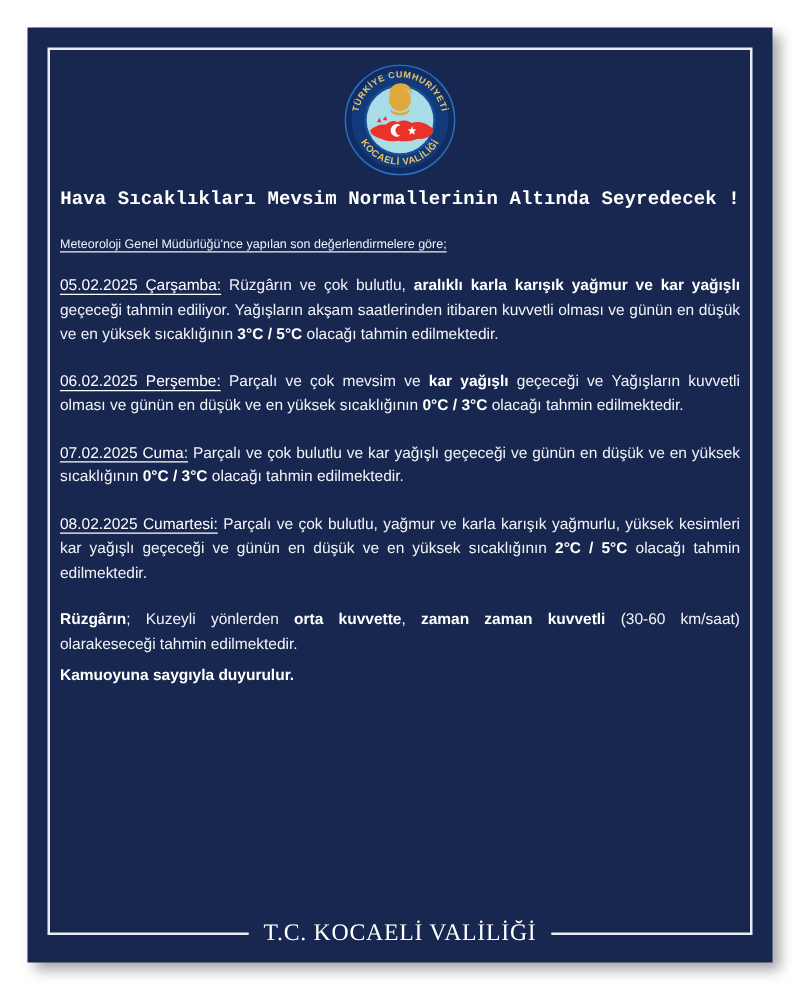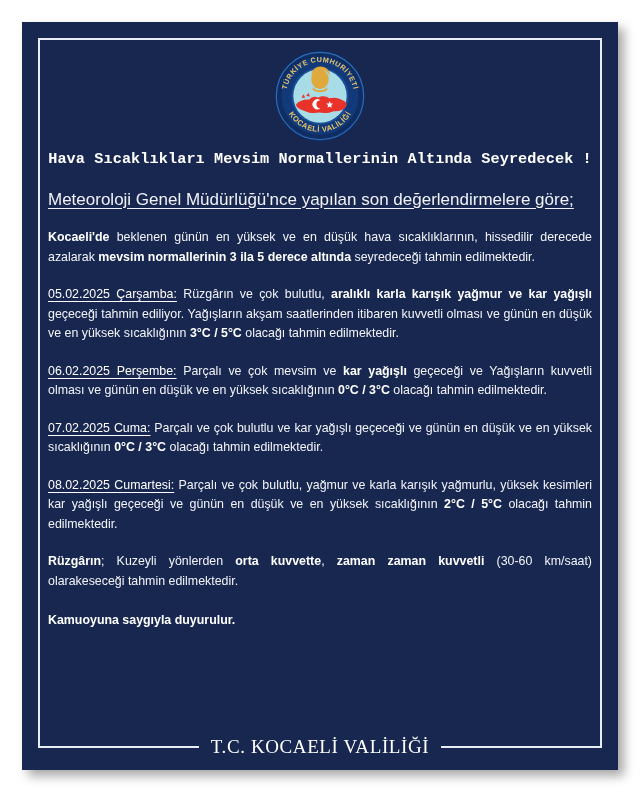--- a/index.html
+++ b/index.html
@@ -62,21 +62,21 @@
   .main-title {
     font-size: 15.2px;
     font-weight: bold;
     text-align: center;
     letter-spacing: 0.1px;
     margin: 14px 0 0 0;
     color: #ffffff;
     font-family: Liberation Mono, monospace;
   }
   .lead {
-    font-size: 17px;
+    font-size: 10px;
     text-decoration: underline;
     text-underline-offset: 3px;
     margin: 22px 0 0 0;
     color: #f0f2f7;
   }
 
   
   .para {
     font-size: 12.4px;
     line-height: 19.5px;
@@ -84,21 +84,21 @@
     margin: 18px 0 0 0;
     color: #f2f4f8;
   }
   .para b { font-weight: bold; color:#ffffff; }
   .para .dhead {
     font-weight: normal;
     text-decoration: underline;
     text-underline-offset: 2.5px;
     color: #ffffff;
   }
-  .para.closing { font-weight: bold; margin-top: 20px; }
+  .para.closing { font-weight: bold; margin-top: 6px; }
 
   
   #footer {
     position: absolute;
     left: 16px;
     right: 16px;
     bottom: 9px;
     height: 28px;
     display: flex;
     align-items: center;
@@ -165,21 +165,20 @@
           <textPath href="#arcBot" startOffset="50%" text-anchor="middle">KOCAELİ VALİLİĞİ</textPath>
         </text>
       </svg>
     </div>
 
     <h1 class="main-title">Hava Sıcaklıkları Mevsim Normallerinin Altında Seyredecek !</h1>
 
     <p class="lead">Meteoroloji Genel Müdürlüğü'nce yapılan son değerlendirmelere göre;</p>
 
     <div id="paragraphs">
-        <p class="para"><b>Kocaeli'de</b><span> beklenen günün en yüksek ve en düşük hava sıcaklıklarının, hissedilir derecede azalarak </span><b>mevsim normallerinin 3 ila 5 derece altında</b><span> seyredeceği tahmin edilmektedir.</span></p>
         <p class="para"><span class="dhead">05.02.2025 Çarşamba:</span><span> Rüzgârın ve çok bulutlu, </span><b>aralıklı karla karışık yağmur ve kar yağışlı</b><span> geçeceği tahmin ediliyor. Yağışların akşam saatlerinden itibaren kuvvetli olması ve günün en düşük ve en yüksek sıcaklığının </span><b>3°C / 5°C</b><span> olacağı tahmin edilmektedir.</span></p>
         <p class="para"><span class="dhead">06.02.2025 Perşembe:</span><span> Parçalı ve çok mevsim ve </span><b>kar yağışlı</b><span> geçeceği ve Yağışların kuvvetli olması ve günün en düşük ve en yüksek sıcaklığının </span><b>0°C / 3°C</b><span> olacağı tahmin edilmektedir.</span></p>
         <p class="para"><span class="dhead">07.02.2025 Cuma:</span><span> Parçalı ve çok bulutlu ve kar yağışlı geçeceği ve günün en düşük ve en yüksek sıcaklığının </span><b>0°C / 3°C</b><span> olacağı tahmin edilmektedir.</span></p>
         <p class="para"><span class="dhead">08.02.2025 Cumartesi:</span><span> Parçalı ve çok bulutlu, yağmur ve karla karışık yağmurlu, yüksek kesimleri kar yağışlı geçeceği ve günün en düşük ve en yüksek sıcaklığının </span><b>2°C / 5°C</b><span> olacağı tahmin edilmektedir.</span></p>
         <p class="para"><b>Rüzgârın</b><span>; Kuzeyli yönlerden </span><b>orta kuvvette</b><span>, </span><b>zaman zaman kuvvetli</b><span> (30-60 km/saat) olarakeseceği tahmin edilmektedir.</span></p>
         <p class="para closing"><b>Kamuoyuna saygıyla duyurulur.</b></p>
       </div>
   </div>
 
   <div id="footer">

